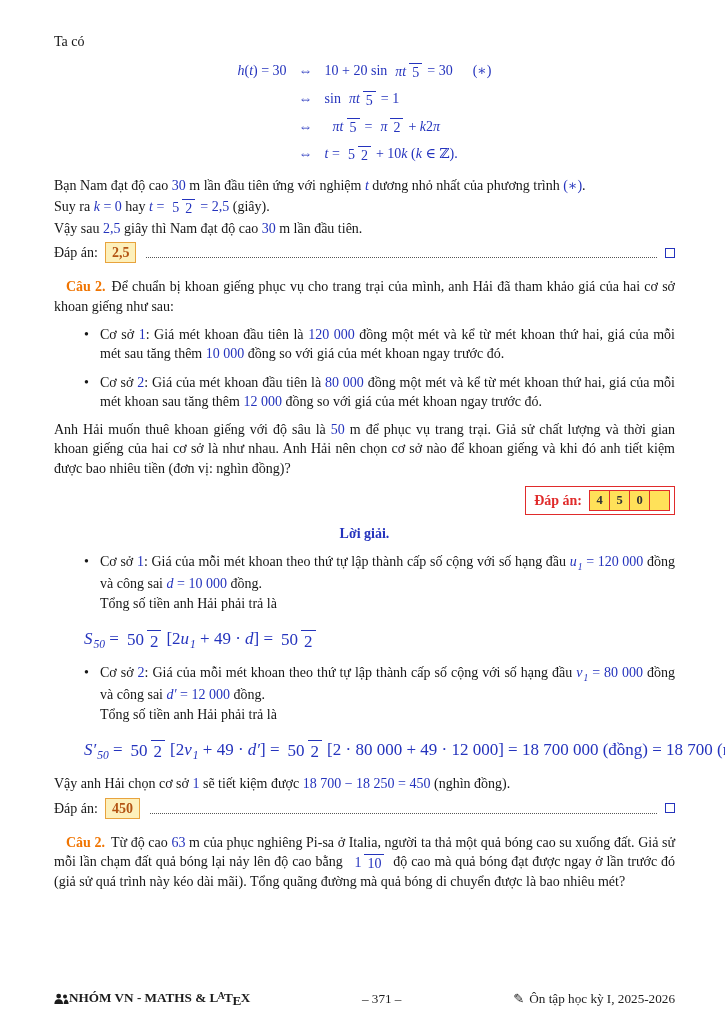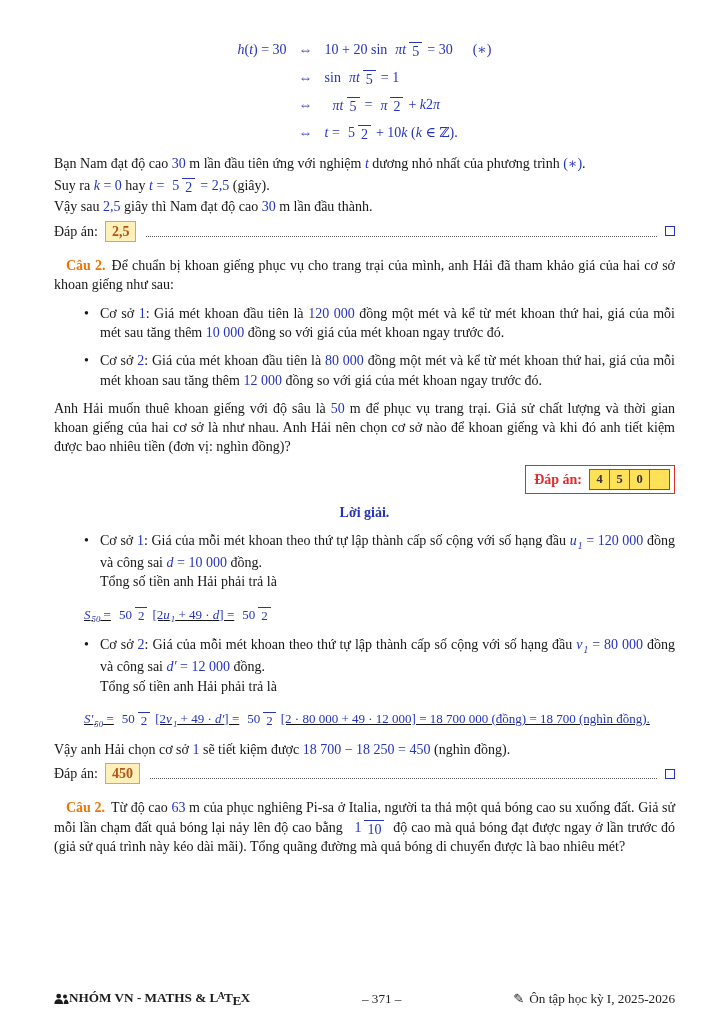--- a/index.html
+++ b/index.html
@@ -27,41 +27,42 @@
   .da{justify-self:center;color:var(--math);}
   .dr{justify-self:start;}
   .answer-line{display:flex;align-items:center;margin:4px 0 6px;}
   .abox{background:var(--abox-bg);border:1.2px solid var(--abox-border);color:var(--abox-text);font-weight:bold;padding:0 6px;margin-left:7px;}
   .leader{flex:1;align-self:flex-end;height:0;border-bottom:1.8px dotted #555;margin:0 4px 5px 10px;}
   .qed{width:8px;height:8px;border:1.2px solid var(--math);margin-left:4px;flex:0 0 auto;}
   .question{margin-top:14px;}
   ul.bullets{margin:9px 0 7px;padding:0 0 0 46px;list-style:none;}
   ul.bullets li{margin:9px 0;text-align:justify;position:relative;}
   ul.bullets li::before{content:"\2022";position:absolute;left:-16px;top:0;}
-  .eq{font-size:13px;margin:14px 0 10px -16px;white-space:nowrap;text-decoration:underline;}
+  .eq{font-size:17px;margin:14px 0 10px -16px;white-space:nowrap;}
   .agrid-row{display:flex;justify-content:flex-end;margin:8px 0 2px;}
   .agrid{display:inline-flex;align-items:center;border:1.7px solid var(--grid-red);padding:3px 4px;background:#fff;}
   .agrid-label{color:var(--grid-red);font-weight:bold;margin:0 7px 0 4px;}
   .acells{display:flex;}
   .acell{width:19px;height:19px;background:var(--cell-bg);border:1px solid var(--grid-red);display:flex;align-items:center;justify-content:center;font-weight:bold;font-size:12.5px;color:#333;}
   .acell + .acell{margin-left:-1px;}
   .loigiai{text-align:center;color:var(--math);font-weight:bold;margin:9px 0 5px;}
   .footer{position:absolute;left:54px;right:50px;bottom:14px;display:flex;justify-content:space-between;align-items:center;font-size:13.2px;color:#1c1c1c;}
   .footer-left{font-weight:bold;display:flex;align-items:center;}
   .footer-right{display:flex;align-items:center;gap:5px;}
   .lx-a{font-size:0.72em;vertical-align:0.35em;margin:0 -0.06em;}
   .lx-e{vertical-align:-0.22em;margin:0 -0.04em;}
   .icon-glyph{font-family:"DejaVu Sans",sans-serif;}
   .users-svg{display:inline-block;vertical-align:-1px;}
 </style>
 </head>
 <body>
 
 <div>
 
+  <p>Ta có</p>
 
   <div class="display">
     <span class="dl"><span class="mi">h</span><span class="m">(</span><span class="mi">t</span><span class="m">) = 30</span></span>
     <span class="da">⇔</span>
     <span class="dr"><span class="m">10 + 20 sin</span><span class="frac m">
           <span class="fn"><span class="mi">πt</span></span>
           <span class="fd"><span class="m">5</span></span>
         </span><span class="m">= 30</span><span class="m gap">(∗)</span></span>
 
     <span class="dl"></span>
@@ -87,21 +88,21 @@
           <span class="fn"><span class="m">5</span></span>
           <span class="fd"><span class="m">2</span></span>
         </span><span class="m">+ 10</span><span class="mi">k</span><span class="m"> (</span><span class="mi">k</span><span class="m"> ∈ ℤ</span><span class="m">).</span></span>
   </div>
 
   <p><span>Bạn Nam đạt độ cao </span><span class="m">30</span><span> m lần đầu tiên ứng với nghiệm </span><span class="mi">t</span><span> dương nhỏ nhất của phương trình </span><span class="m">(∗)</span><span>.</span></p>
   <p><span>Suy ra </span><span class="mi">k</span><span class="m"> = 0</span><span> hay </span><span class="mi">t</span><span class="m"> =</span><span class="frac m">
         <span class="fn"><span class="m">5</span></span>
         <span class="fd"><span class="m">2</span></span>
       </span><span class="m">= 2,5</span><span> (giây).</span></p>
-  <p><span>Vậy sau </span><span class="m">2,5</span><span> giây thì Nam đạt độ cao </span><span class="m">30</span><span> m lần đầu thành.</span></p>
+  <p><span>Vậy sau </span><span class="m">2,5</span><span> giây thì Nam đạt độ cao </span><span class="m">30</span><span> m lần đầu tiên.</span></p>
 
   <div class="answer-line">
     <span>Đáp án:</span>
     <span class="abox">2,5</span>
     <span class="leader"></span>
     <span class="qed"></span>
   </div>
 
   <p class="question">
     <span class="cau">Câu 2.</span><span><span>Để chuẩn bị khoan giếng phục vụ cho trang trại của mình, anh Hải đã tham khảo giá của hai cơ sở khoan giếng như sau:</span></span>

